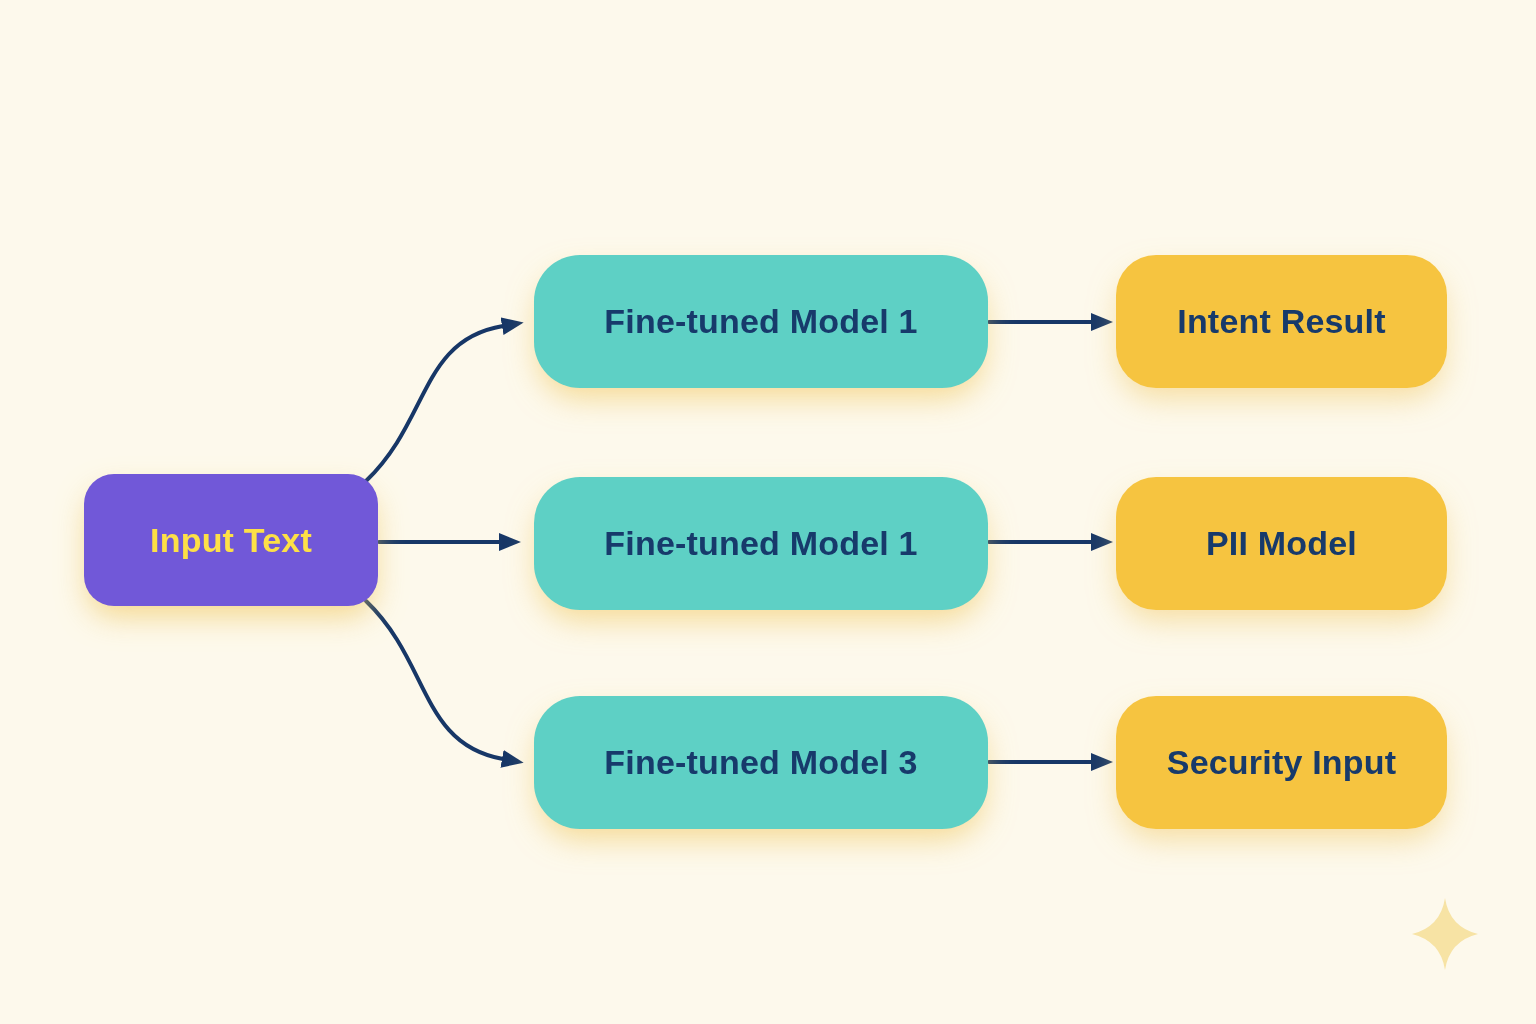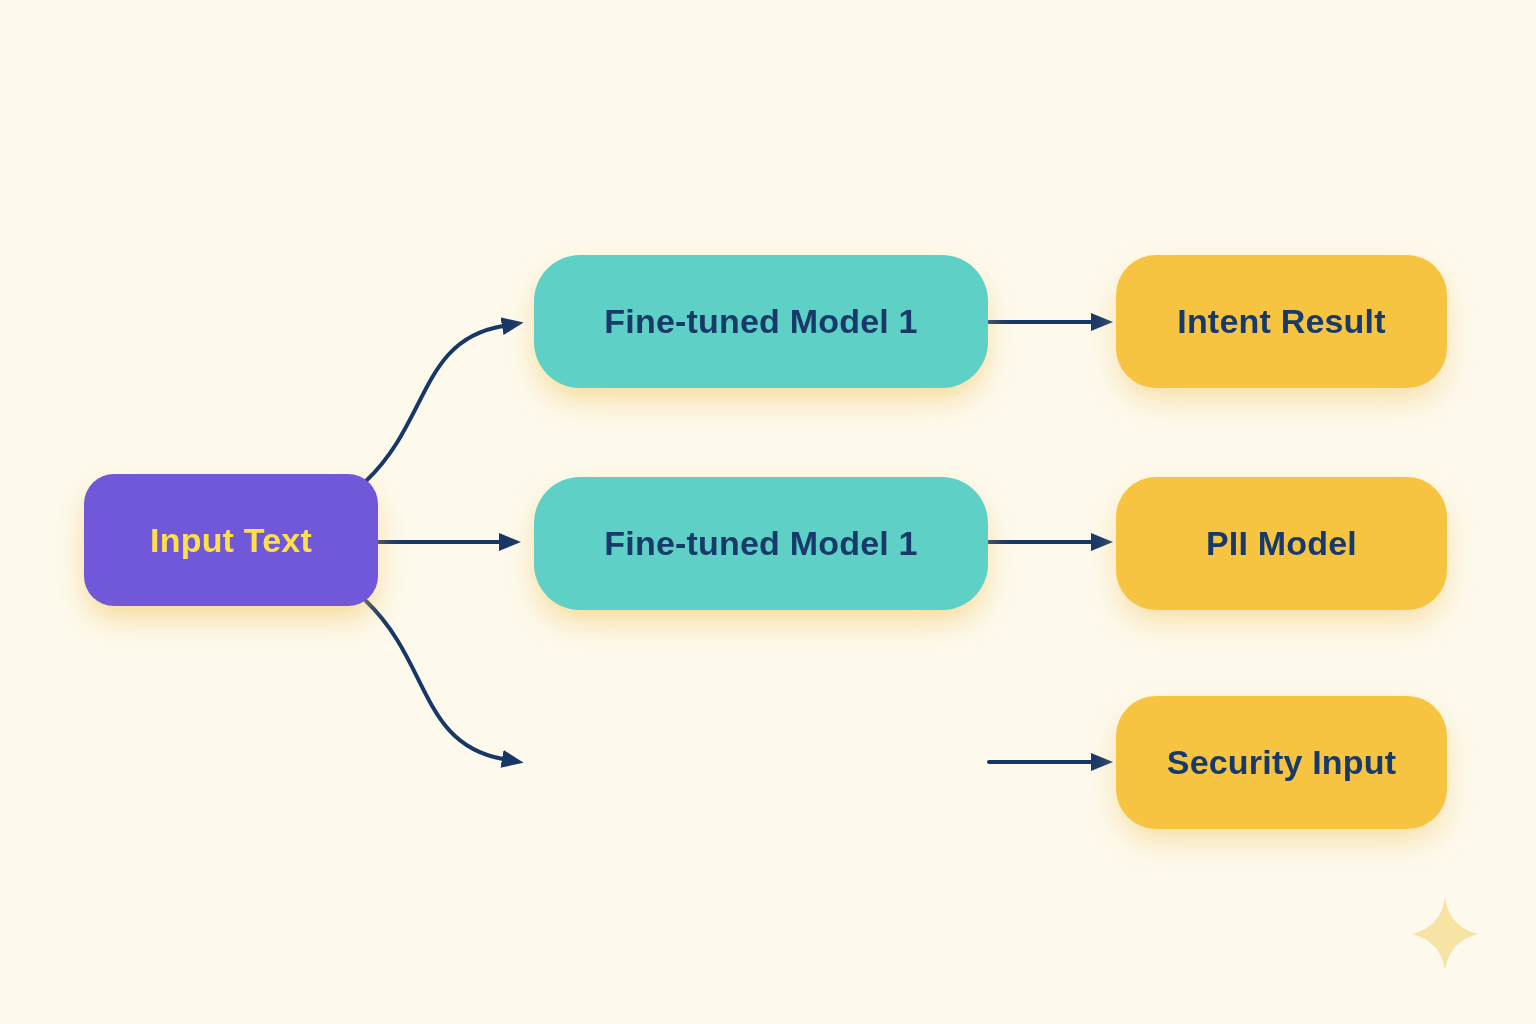--- a/index.html
+++ b/index.html
@@ -90,20 +90,23 @@
     <span>Intent Result</span>
   </div>
 
   <div class="node node-model row-1">
     <span>Fine-tuned Model 1</span>
   </div>
   <div class="node node-result row-1">
     <span>PII Model</span>
   </div>
 
+  <div class="node node-model row-2">
+    <span>Fine-tuned Model 3</span>
+  </div>
   <div class="node node-result row-2">
     <span>Security Input</span>
   </div>
 
   <svg class="sparkle" viewBox="0 0 66 72" xmlns="http://www.w3.org/2000/svg">
     <path d="M33 0 Q37.5 29 66 36 Q37.5 43 33 72 Q28.5 43 0 36 Q28.5 29 33 0 Z" fill="#F7E3A4"></path>
   </svg>
 
 </div>
 

